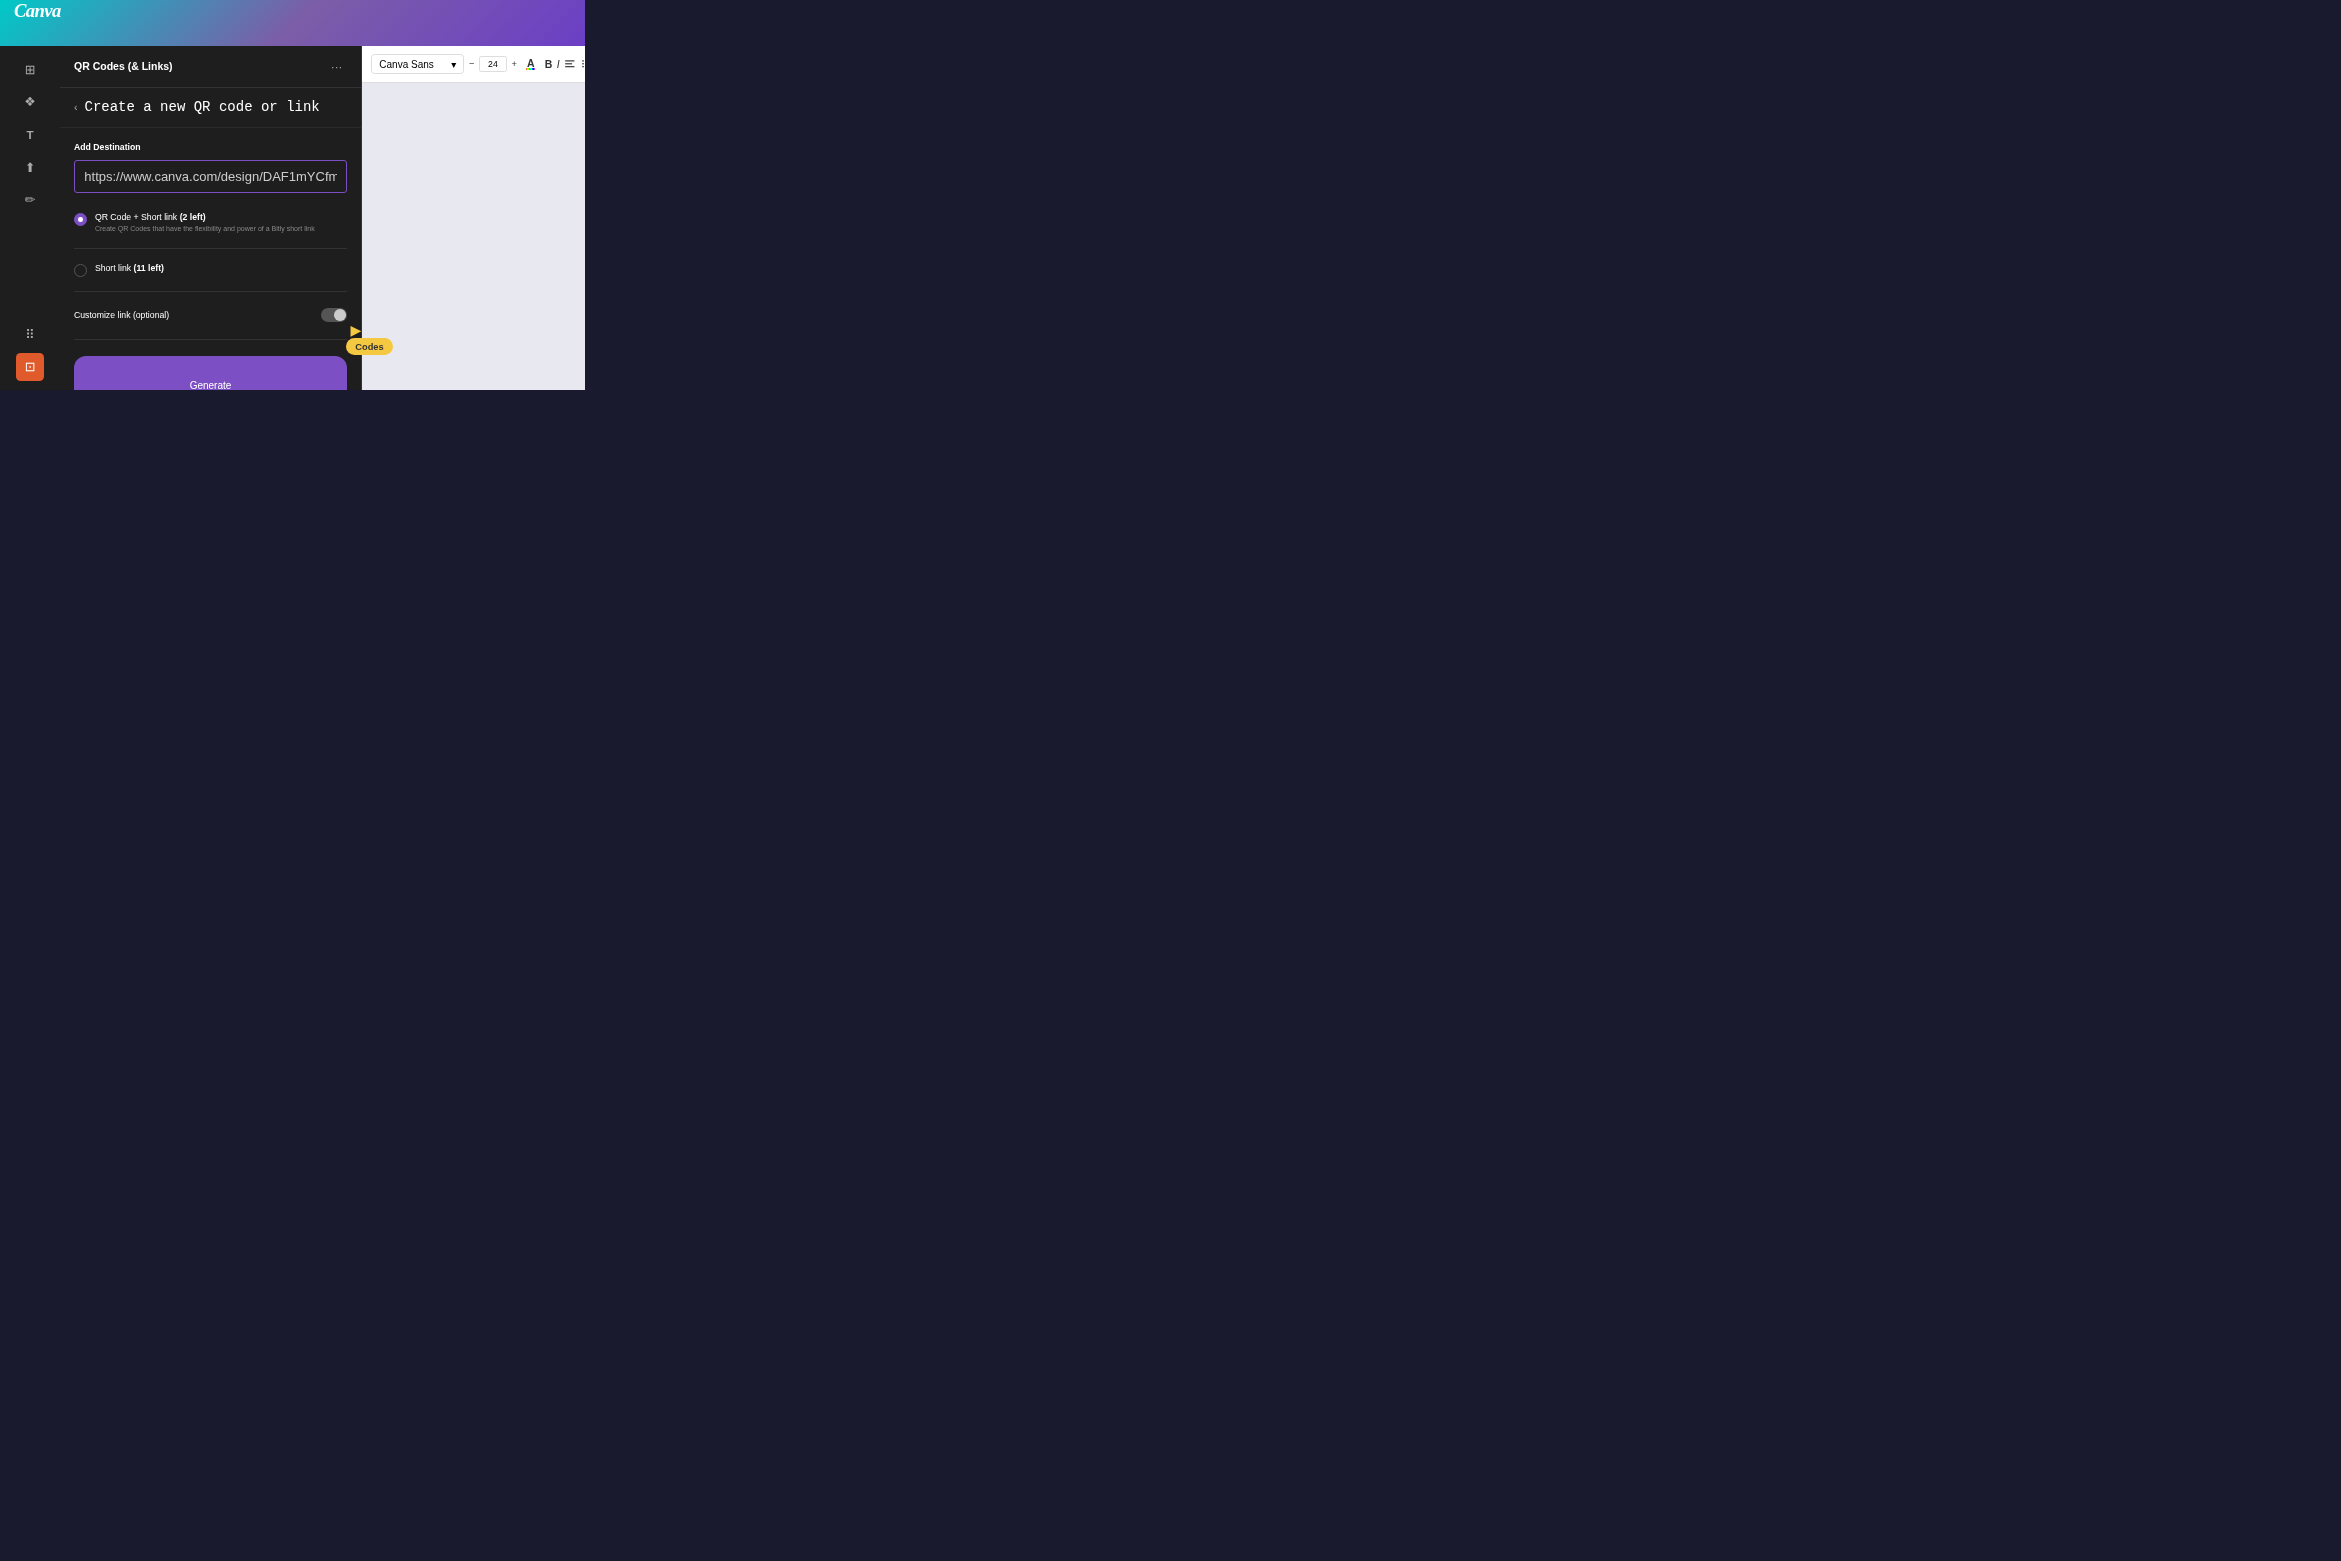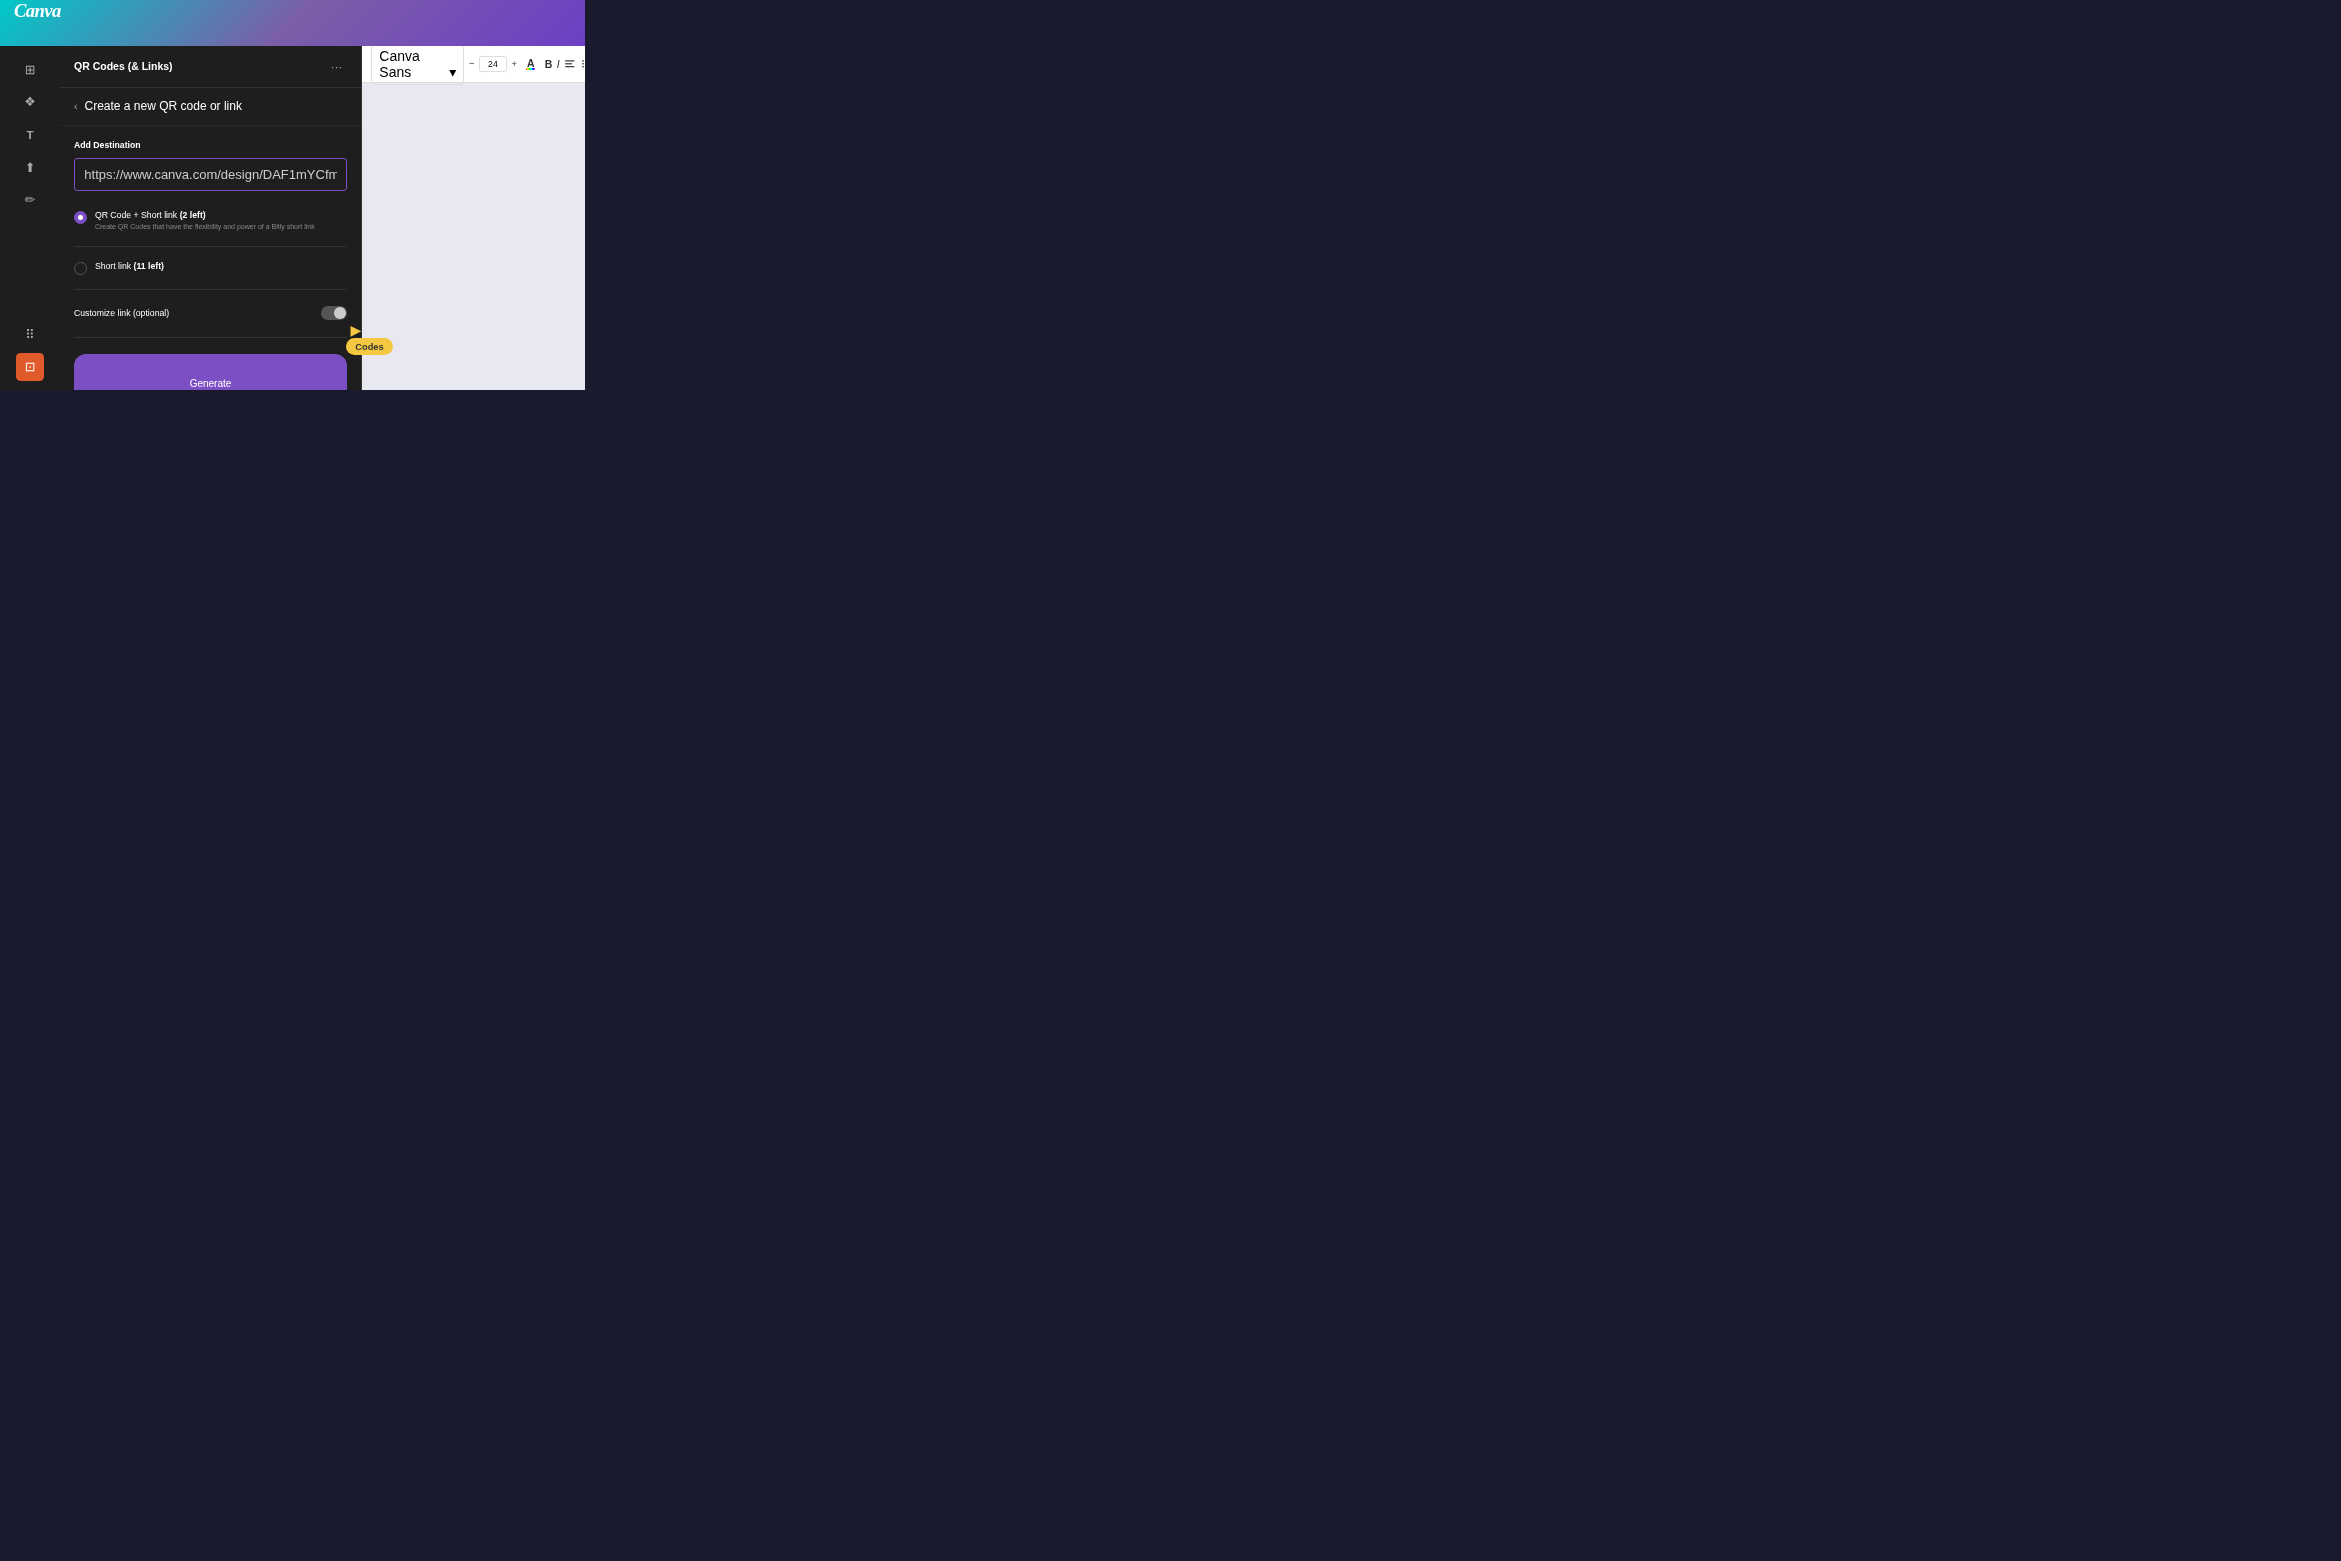--- a/index.html
+++ b/index.html
@@ -107,23 +107,24 @@
 
     .back-btn {
       color: #aaa;
       font-size: 10.5px;
       cursor: pointer;
       background: none;
       border: none;
     }
 
     .subheader-title {
-      font-size: 12px;
+      font-size: 14px;
       font-weight: 500;
       color: white;
+      font-family: Liberation Mono, monospace;
     }
 
     .panel-content {
       padding: 14px;
     }
 
     .section-label {
       font-size: 8.7px;
       font-weight: 600;
       color: white;
@@ -270,21 +271,21 @@
     }
 
     .font-select {
       display: flex;
       align-items: flex-end;
       gap: 4.6px;
       padding: 3.5px 7px;
       border: 0.6px solid #ddd;
       border-radius: 3.5px;
       cursor: pointer;
-      font-size: 14px;
+      font-size: 10px;
       min-width: 93px;
     }
 
     .toolbar-btn {
       width: 21px;
       height: 21px;
       display: flex;
       align-items: center;
       justify-content: center;
       border: none;

